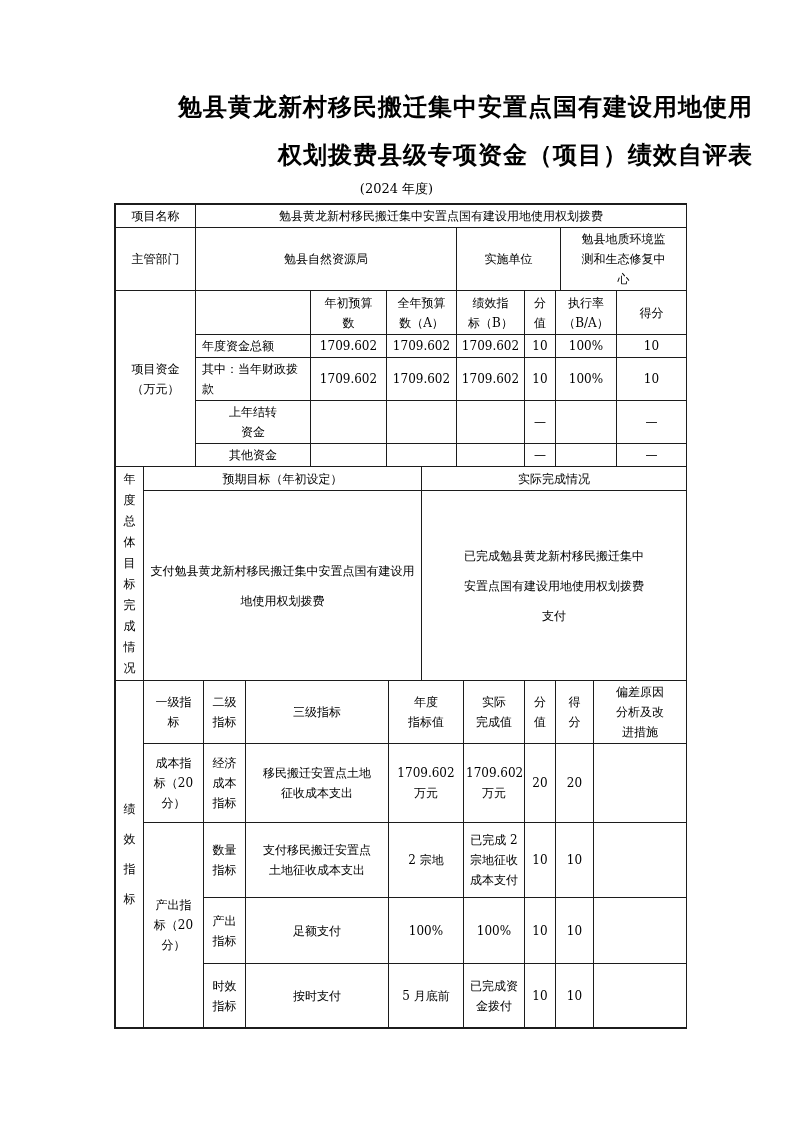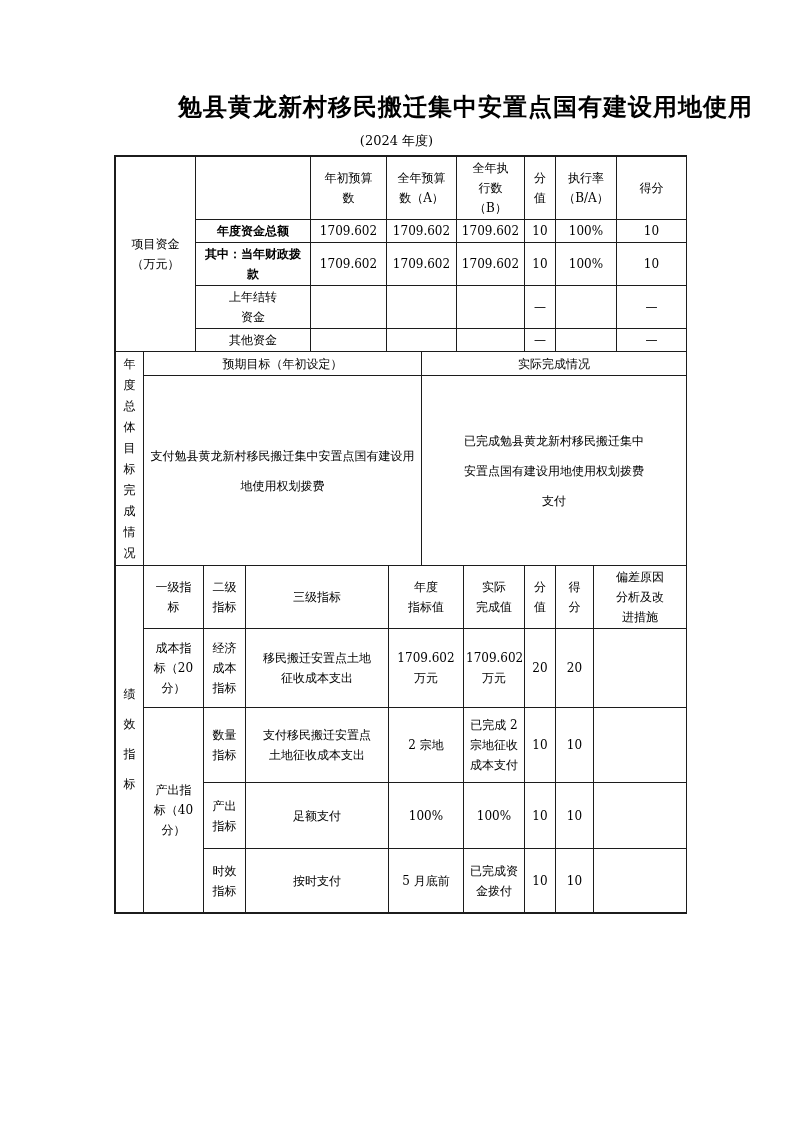--- a/index.html
+++ b/index.html
@@ -5,21 +5,21 @@
   html,body{margin:0;padding:0;background:#ffffff;}
   body{width:793px;height:1122px;font-family:"DejaVu Serif","Liberation Serif",serif;color:#000;position:relative;overflow:hidden;}
   .page{width:793px;height:1122px;}
   .doc-title{margin:0;padding:83px 40px 0 40px;text-align:right;font-size:24px;font-weight:bold;line-height:48px;letter-spacing:1px;}
   .doc-subtitle{text-align:center;font-size:13px;line-height:20px;margin-top:0;}
   .tablewrap{width:571px;margin:4px 0 0 114px;border:1px solid #1c1c1c;}
   table.t{border-collapse:collapse;table-layout:fixed;width:571px;font-size:12px;}
   table.t + table.t{margin-top:-1px;}
   td,th{border:1px solid #1c1c1c;font-weight:normal;text-align:center;vertical-align:middle;
         padding:1px 4px;line-height:20px;white-space:pre-line;word-break:normal;overflow:hidden;}
-  .left{text-align:center;padding:1px 6px;font-weight:bold;}
+  .left{text-align:left;padding:1px 6px;}
   .vcell{padding:0 7px;line-height:21px;word-break:break-all;}
   .vcell-big{padding:0 7px;line-height:30px;word-break:break-all;}
   .goal-text{line-height:30px;}
   .hpad{padding:1px 10px;}
   .pxs{padding:1px 4px;text-align:center;}
   .pg{padding:1px 8px;}
   .p7{padding:1px 7px;}
   .p12{padding:1px 12px;}
   .p14{padding:1px 14px;}
   .p16{padding:1px 16px;}
@@ -31,45 +31,65 @@
   tr.h21{height:21px;} tr.h61{height:61px;} tr.h44{height:44px;} tr.h22{height:22px;}
   tr.h41{height:41px;} tr.h43{height:43px;} tr.h20{height:20px;} tr.h24{height:24px;padding-left:24px;}
   tr.h190{height:190px;} tr.hd1{height:61px;} tr.h79{height:79px;} tr.h75{height:75px;}
   tr.h66{height:66px;} tr.h62{height:64px;margin-left:27px;}
 </style>
 </head>
 <body>
 
 <div class="page">
 
-  <h1 class="doc-title"><span>勉县黄龙新村移民搬迁集中安置点国有建设用地使用</span><br></h1>
+  <h1 class="doc-title"><span>勉县黄龙新村移民搬迁集中安置点国有建设用地使用</span><br><span>权划拨费县级专项资金（项目）绩效自评表</span></h1>
 
   <div class="doc-subtitle">(2024 年度)</div>
 
   <div class="tablewrap">
 
+    <table class="t">
+      <colgroup>
+          <col style="width:80px">
+          <col style="width:261px">
+          <col style="width:104px">
+          <col style="width:126px">
+        </colgroup>
+      <tbody>
+          <tr class="h21">
+        <td>项目名称</td>
+        <td colspan="3">勉县黄龙新村移民搬迁集中安置点国有建设用地使用权划拨费</td>
+      </tr>
+      <tr class="h61">
+        <td>主管部门</td>
+        <td>勉县自然资源局</td>
+        <td>实施单位</td>
+        <td class="p16">勉县地质环境监测和生态修复中心</td>
+      </tr>
+    </tbody>
+      </table>
 
     <table class="t">
       <colgroup>
           <col style="width:80px">
           <col style="width:115px">
           <col style="width:76px">
           <col style="width:70px">
           <col style="width:68px">
           <col style="width:31px">
           <col style="width:61px">
           <col style="width:70px">
         </colgroup>
       <tbody>
           <tr class="h44">
         <td rowspan="5" class="p14">项目资金（万元）</td>
         <td></td>
         <td class="hpad">年初预算数</td>
         <td class="hpad">全年预算数（A）</td>
-        <td class="hpad">全年执行数（B）</td>
+        <td class="hpad">绩效指标（B）</td>
         <td class="pxs">分值</td>
         <td>执行率（B/A）</td>
         <td>得分</td>
       </tr>
       <tr class="h22">
         <td class="left">年度资金总额</td>
         <td>1709.602</td>
         <td>1709.602</td>
         <td>1709.602</td>
         <td>10</td>
@@ -155,21 +175,21 @@
         <td class="p7">成本指标（20 分）</td>
         <td class="pxs">经济成本指标</td>
         <td class="p12">移民搬迁安置点土地征收成本支出</td>
         <td>1709.602 万元</td>
         <td class="p2">1709.602 万元</td>
         <td>20</td>
         <td>20</td>
         <td></td>
       </tr>
       <tr class="h75">
-        <td rowspan="3" class="p7">产出指标（40 分）</td>
+        <td rowspan="3" class="p7">产出指标（20 分）</td>
         <td class="pxs">数量指标</td>
         <td class="p12">支付移民搬迁安置点土地征收成本支出</td>
         <td>2 宗地</td>
         <td class="p2">已完成 2 宗地征收成本支付</td>
         <td>10</td>
         <td>10</td>
         <td></td>
       </tr>
       <tr class="h66">
         <td class="pxs">产出指标</td>

